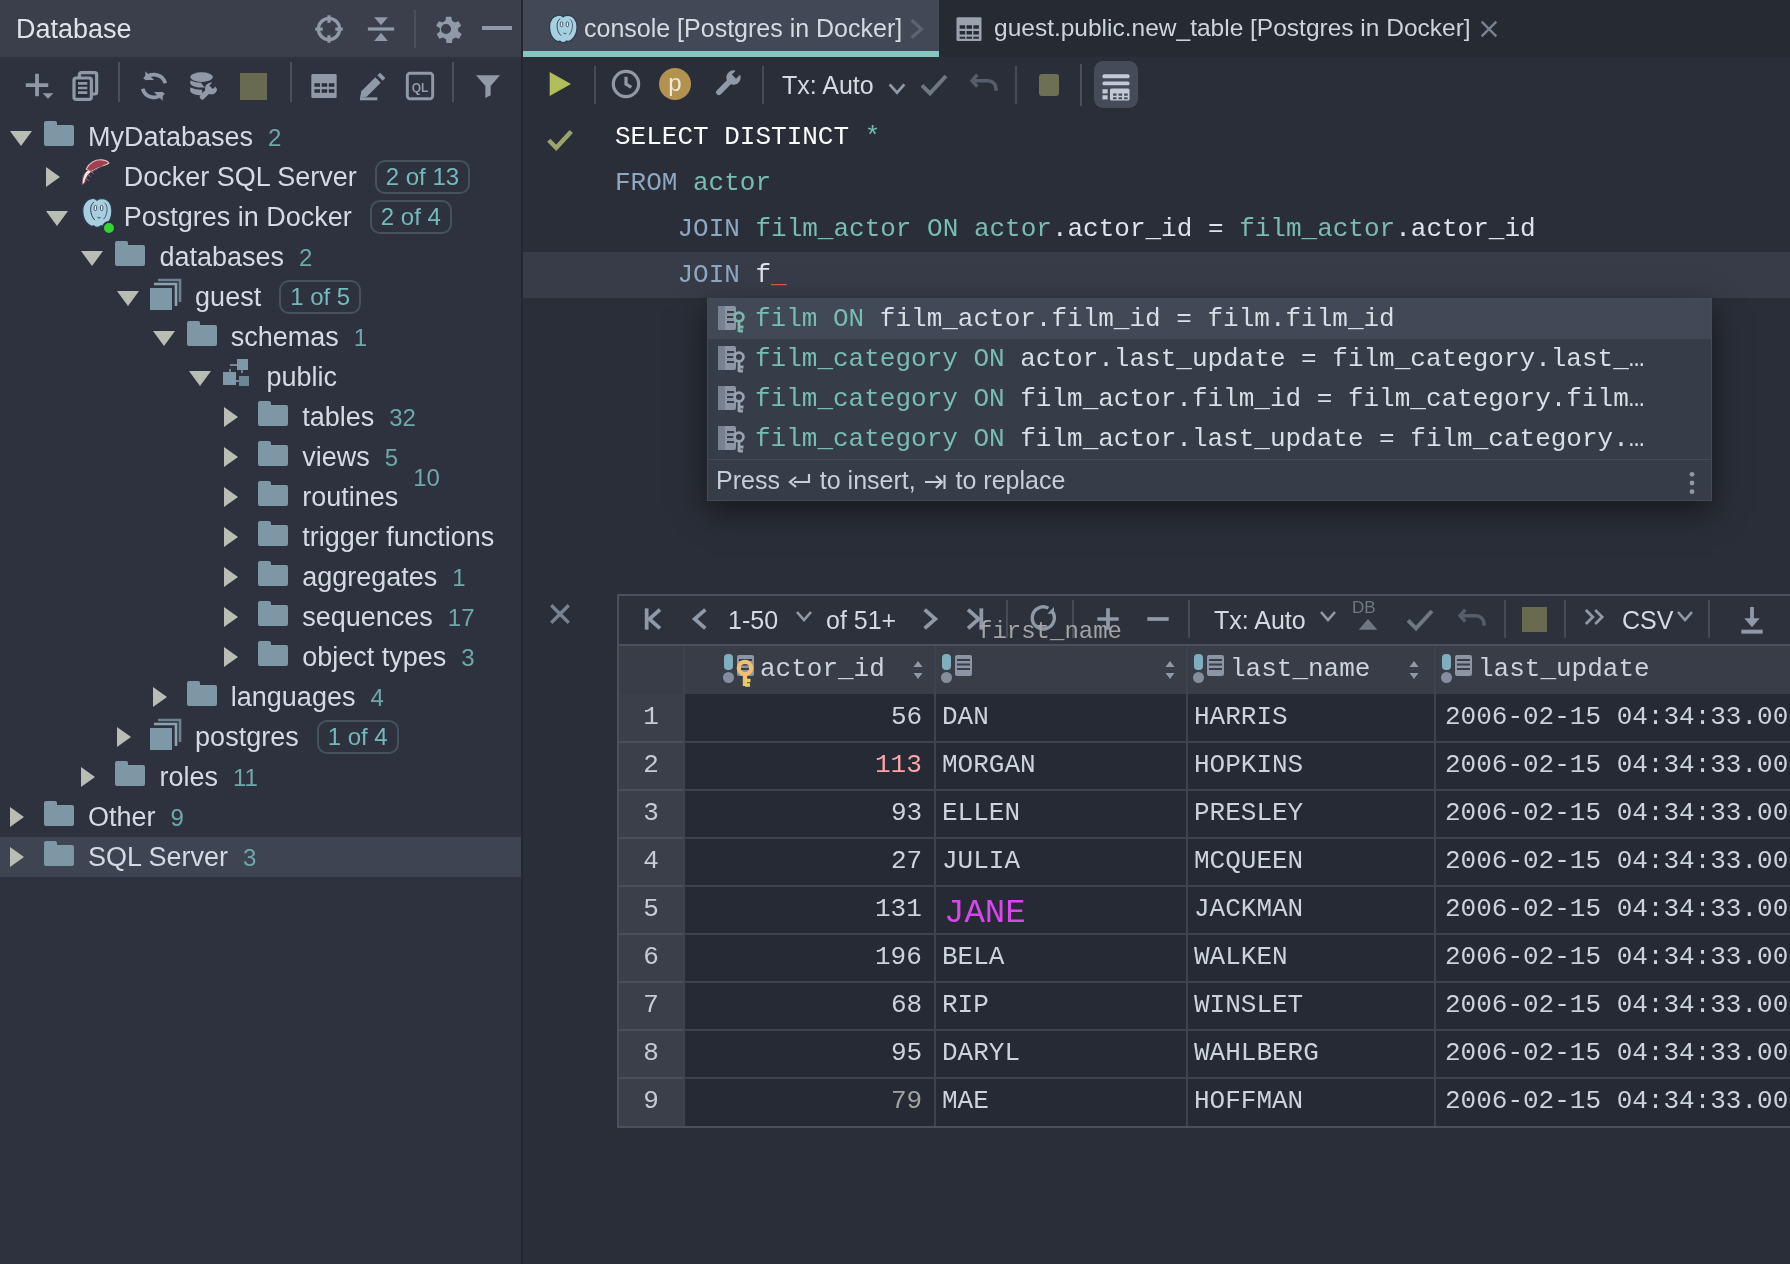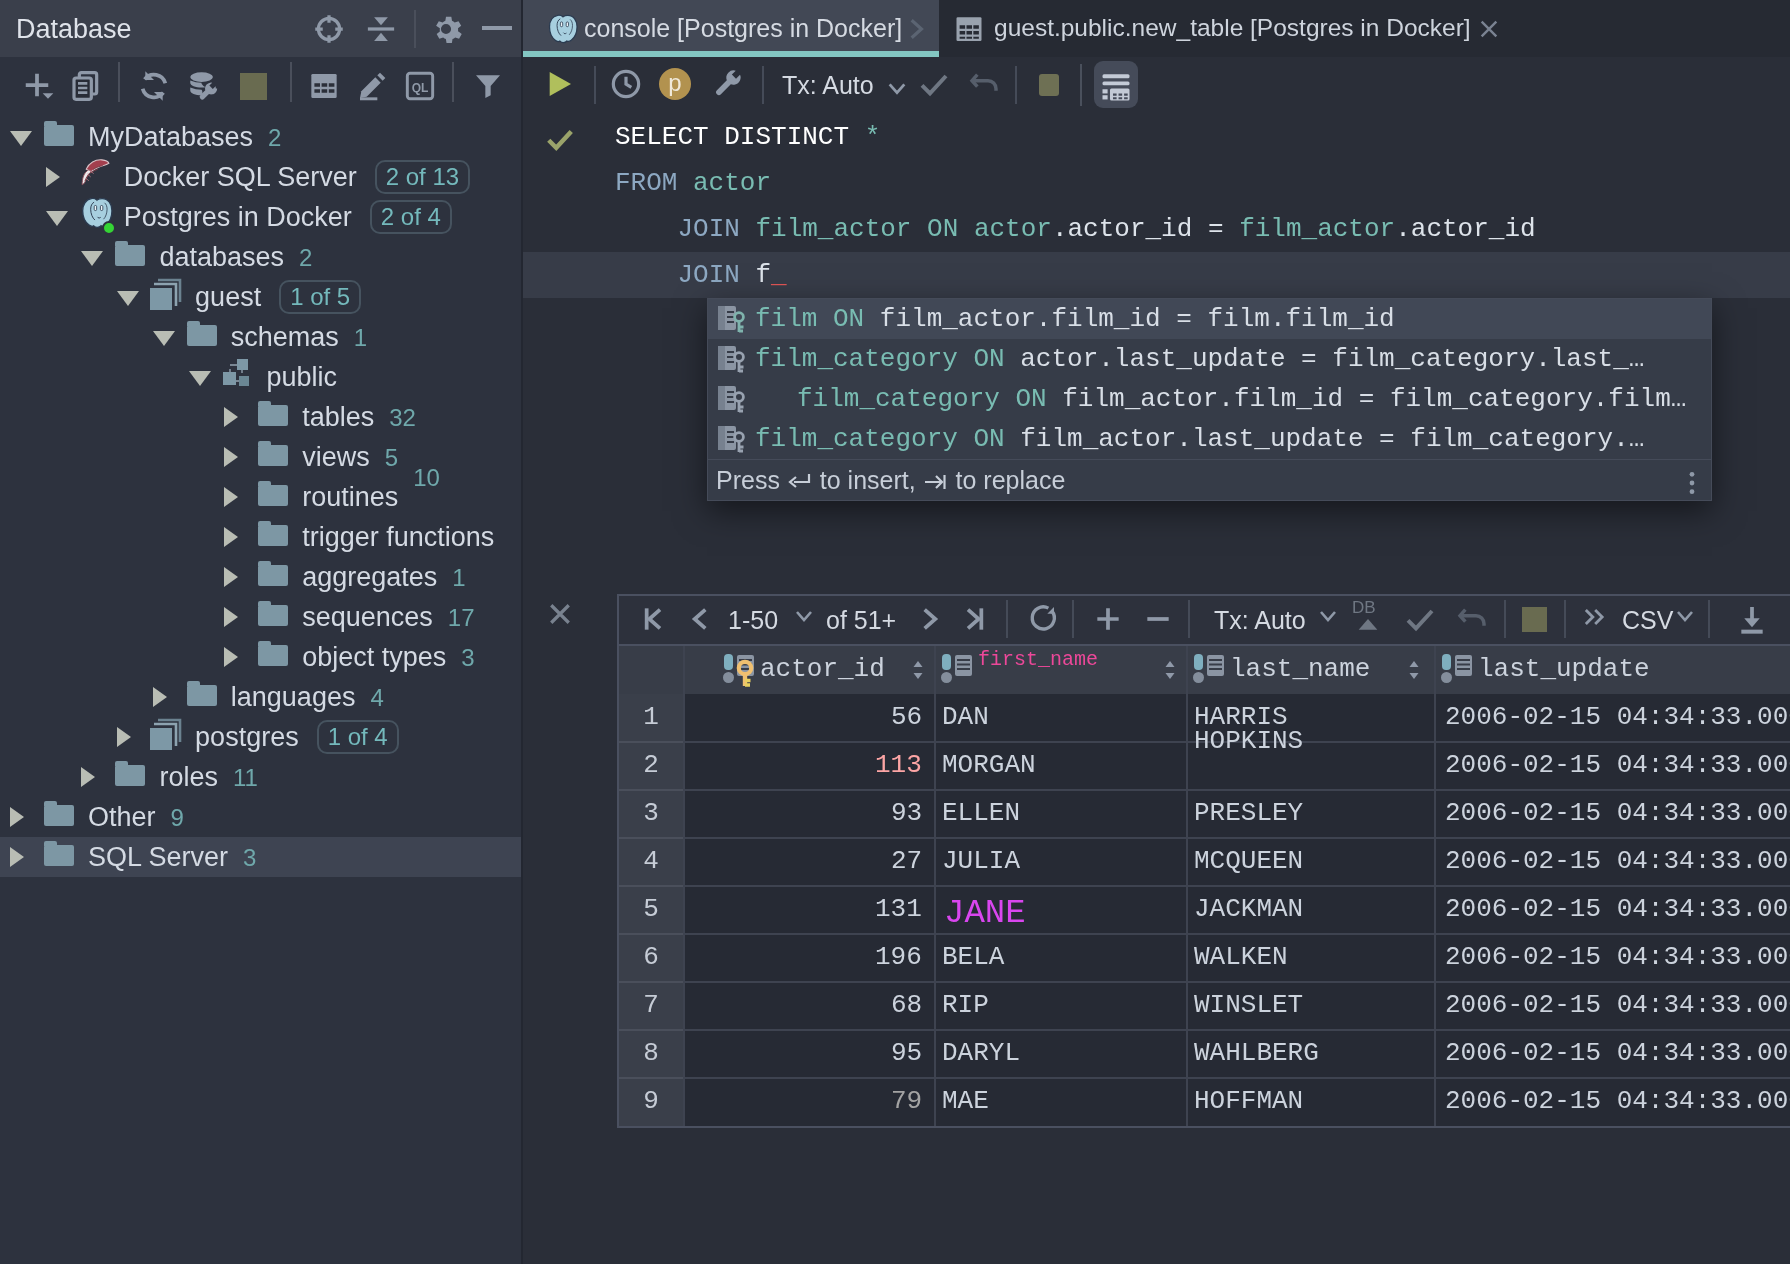--- a/index.html
+++ b/index.html
@@ -273,21 +273,21 @@
     <path d="M22 17v11M22 23h4.5M22 27h4" stroke="#98a2b0" stroke-width="2.8"></path>
   </svg>
 <div class="a mono" style="left:755px;top:339px;font-size:26px;line-height:40px;white-space:pre"><span style="color:#79bcb2">film_category </span><span style="color:#79bcb2">ON </span><span style="color:#d8dee6">actor.last_update = film_category.last_…</span></div>
 <svg class="a" style="left:717px;top:384px" width="30" height="30" viewBox="0 0 30 30">
     <rect x="1" y="2" width="18" height="24" rx="2" fill="#8b95a3"></rect>
     <rect x="1" y="2" width="7" height="24" fill="#77818f"></rect>
     <path d="M10 8h7M10 13h7M10 18h7" stroke="#363c48" stroke-width="2.2"></path>
     <circle cx="22" cy="13" r="4.4" fill="none" stroke="#98a2b0" stroke-width="2.8"></circle>
     <path d="M22 17v11M22 23h4.5M22 27h4" stroke="#98a2b0" stroke-width="2.8"></path>
   </svg>
-<div class="a mono" style="left:797px;top:379px;font-size:26px;line-height:40px;white-space:pre"><span style="color:#79bcb2">film_category </span><span style="color:#79bcb2">ON </span><span style="color:#d8dee6">film_actor.film_id = film_category.film…</span></div>
+<div class="a mono" style="left:755px;top:379px;font-size:26px;line-height:40px;white-space:pre"><span style="color:#79bcb2">film_category </span><span style="color:#79bcb2">ON </span><span style="color:#d8dee6">film_actor.film_id = film_category.film…</span></div>
 <svg class="a" style="left:717px;top:424px" width="30" height="30" viewBox="0 0 30 30">
     <rect x="1" y="2" width="18" height="24" rx="2" fill="#8b95a3"></rect>
     <rect x="1" y="2" width="7" height="24" fill="#77818f"></rect>
     <path d="M10 8h7M10 13h7M10 18h7" stroke="#363c48" stroke-width="2.2"></path>
     <circle cx="22" cy="13" r="4.4" fill="none" stroke="#98a2b0" stroke-width="2.8"></circle>
     <path d="M22 17v11M22 23h4.5M22 27h4" stroke="#98a2b0" stroke-width="2.8"></path>
   </svg>
 <div class="a mono" style="left:755px;top:419px;font-size:26px;line-height:40px;white-space:pre"><span style="color:#79bcb2">film_category </span><span style="color:#79bcb2">ON </span><span style="color:#d8dee6">film_actor.last_update = film_category.…</span></div>
 <div class="a" style="left:708px;top:459px;width:1003px;height:1px;background:#454b59"></div>
 <div class="a" style="left:716px;top:466px;font-size:25px;color:#c7ced8;white-space:nowrap">Press <svg width="26" height="22" viewBox="0 0 26 22" style="display:inline-block;vertical-align:-4px">
@@ -387,21 +387,21 @@
 <svg class="a" style="left:906px;top:658px" width="24" height="24" viewBox="0 0 24 24">
     <path d="M12 3l4.5 6h-9z" fill="#8f99a8"></path>
     <path d="M12 21l-4.5-6h9z" fill="#8f99a8"></path>
   </svg>
 <svg class="a" style="left:941px;top:653px" width="34" height="34" viewBox="0 0 34 34">
     <rect x="1" y="1" width="9" height="16" rx="4" fill="#7fafbf"></rect>
     <circle cx="5.5" cy="24.5" r="5.5" fill="#848e9c"></circle>
     <rect x="14" y="2" width="17" height="21" rx="2" fill="#8b95a3"></rect>
     <path d="M16 7h13M16 11.5h13M16 16h13" stroke="#383d48" stroke-width="2.2"></path>
   </svg>
-<div class="a mono" style="left:978px;top:648px;font-size:20px;color:#ec4899">first_name</div>
+<div class="a mono" style="left:978px;top:618px;font-size:24px;color:#a3a3a3">first_name</div>
 <svg class="a" style="left:1158px;top:658px" width="24" height="24" viewBox="0 0 24 24">
     <path d="M12 3l4.5 6h-9z" fill="#8f99a8"></path>
     <path d="M12 21l-4.5-6h9z" fill="#8f99a8"></path>
   </svg>
 <svg class="a" style="left:1193px;top:653px" width="34" height="34" viewBox="0 0 34 34">
     <rect x="1" y="1" width="9" height="16" rx="4" fill="#7fafbf"></rect>
     <circle cx="5.5" cy="24.5" r="5.5" fill="#848e9c"></circle>
     <rect x="14" y="2" width="17" height="21" rx="2" fill="#8b95a3"></rect>
     <path d="M16 7h13M16 11.5h13M16 16h13" stroke="#383d48" stroke-width="2.2"></path>
   </svg>
@@ -426,21 +426,21 @@
 <div class="a mono" style="left:619px;top:702px;width:64px;text-align:center;font-size:26px;color:#c6ccd6">1</div>
 <div class="a mono" style="left:891px;top:702px;font-size:26px;color:#ccd3dd">56</div>
 <div class="a mono" style="left:942px;top:702px;font-size:26px;color:#ccd3dd">DAN</div>
 <div class="a mono" style="left:1194px;top:702px;font-size:26px;color:#ccd3dd">HARRIS</div>
 <div class="a mono" style="left:1445px;top:702px;font-size:26px;color:#ccd3dd;width:345px;overflow:hidden;white-space:nowrap">2006-02-15 04:34:33.000000</div>
 <div class="a" style="left:619px;top:741px;width:1171px;height:2px;background:#3e4350"></div>
 <div class="a" style="left:619px;top:741px;width:64px;height:2px;background:#4a4f5b"></div>
 <div class="a mono" style="left:619px;top:750px;width:64px;text-align:center;font-size:26px;color:#c6ccd6">2</div>
 <div class="a mono" style="left:875px;top:750px;font-size:26px;color:#fca5a5">113</div>
 <div class="a mono" style="left:942px;top:750px;font-size:26px;color:#ccd3dd">MORGAN</div>
-<div class="a mono" style="left:1194px;top:726px;font-size:26px;color:#ccd3dd">HOPKINS</div>
+<div class="a mono" style="left:1194px;top:750px;font-size:26px;color:#ccd3dd">HOPKINS</div>
 <div class="a mono" style="left:1445px;top:750px;font-size:26px;color:#ccd3dd;width:345px;overflow:hidden;white-space:nowrap">2006-02-15 04:34:33.000000</div>
 <div class="a" style="left:619px;top:789px;width:1171px;height:2px;background:#3e4350"></div>
 <div class="a" style="left:619px;top:789px;width:64px;height:2px;background:#4a4f5b"></div>
 <div class="a mono" style="left:619px;top:798px;width:64px;text-align:center;font-size:26px;color:#c6ccd6">3</div>
 <div class="a mono" style="left:891px;top:798px;font-size:26px;color:#ccd3dd">93</div>
 <div class="a mono" style="left:942px;top:798px;font-size:26px;color:#ccd3dd">ELLEN</div>
 <div class="a mono" style="left:1194px;top:798px;font-size:26px;color:#ccd3dd">PRESLEY</div>
 <div class="a mono" style="left:1445px;top:798px;font-size:26px;color:#ccd3dd;width:345px;overflow:hidden;white-space:nowrap">2006-02-15 04:34:33.000000</div>
 <div class="a" style="left:619px;top:837px;width:1171px;height:2px;background:#3e4350"></div>
 <div class="a" style="left:619px;top:837px;width:64px;height:2px;background:#4a4f5b"></div>

